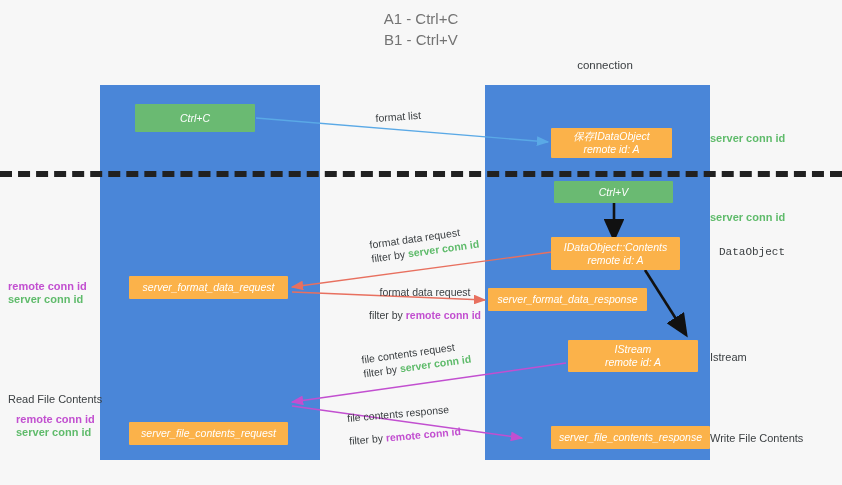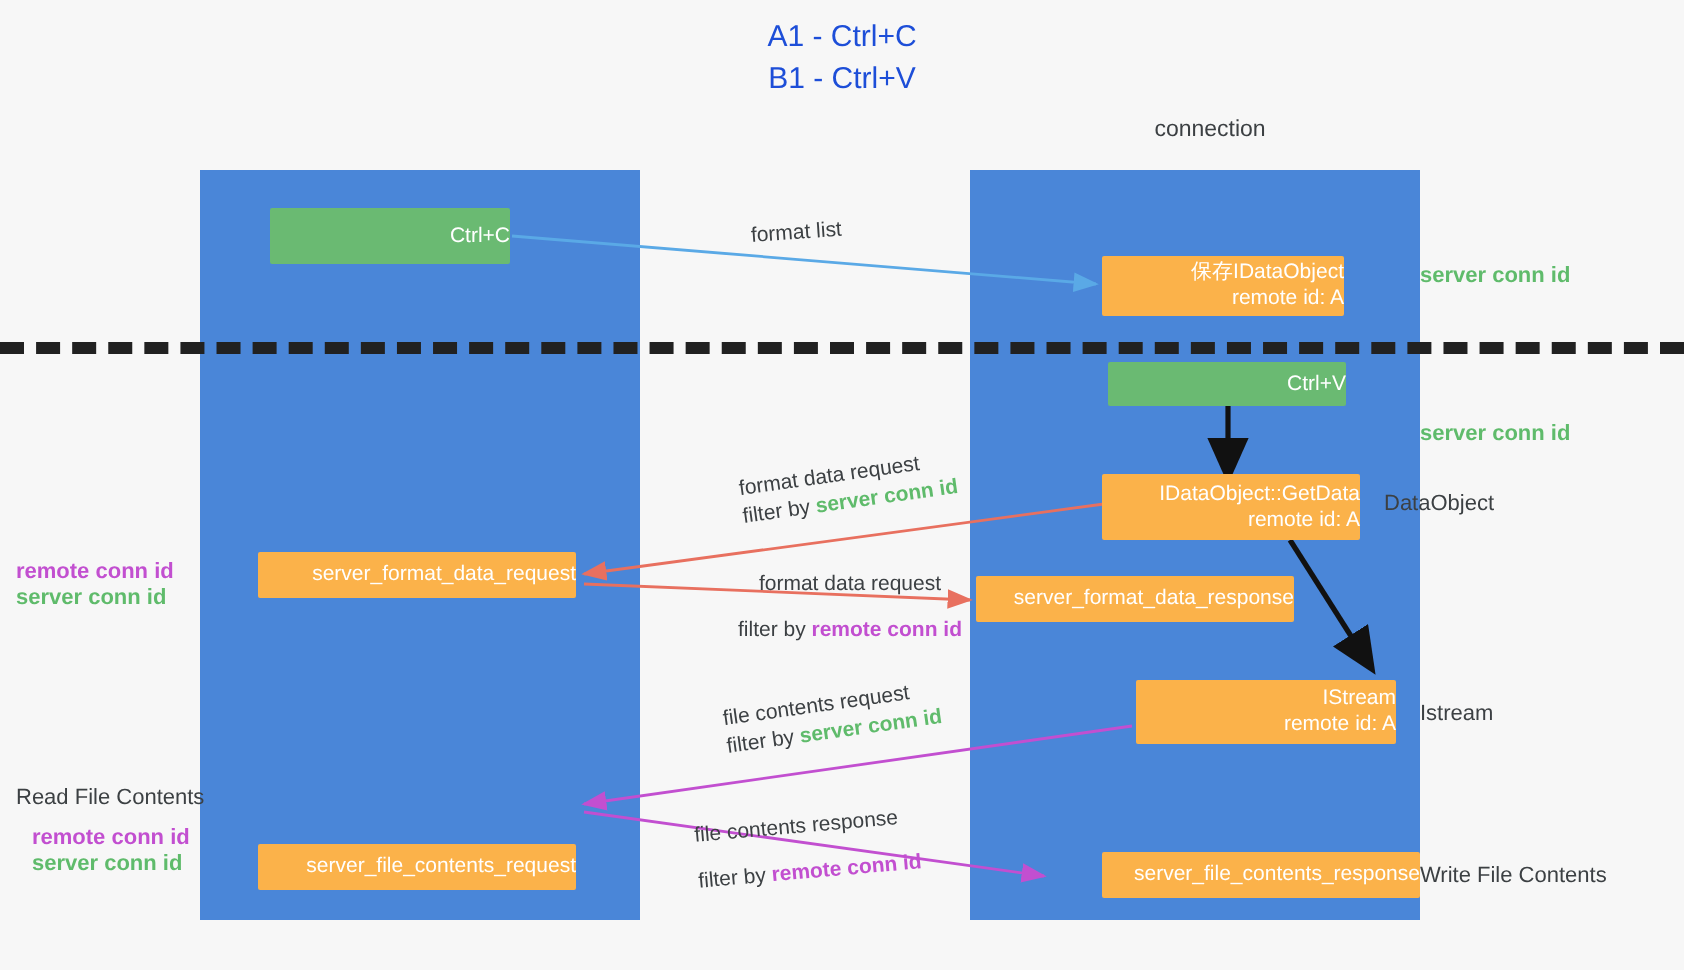--- a/index.html
+++ b/index.html
@@ -12,40 +12,41 @@
     color:#3c4043;
   }
   #stage{position:absolute;inset:0;}
   svg.layer{position:absolute;left:0;top:0;width:842px;height:485px;}
   .abs{position:absolute;}
 
   .title{
     left:0;top:8px;width:842px;
     text-align:center;
     font-size:15px;line-height:21px;
-    color:#1d4ed8;
+    color:#737373;
   }
 
   .colhead{
     text-align:center;font-size:11.5px;line-height:14px;color:#3c4043;
   }
 
   .lane{
     background:#4a86d8;
   }
 
   .node{
     position:absolute;
     box-sizing:border-box;
     display:flex;flex-direction:column;
-    align-items:flex-end;justify-content:center;
+    align-items:center;justify-content:center;
     color:#ffffff;
     font-size:10.5px;line-height:13px;
     text-align:center;
     border-radius:1px;
+    font-style:italic;
   }
   .node.green{background:#6aba72;}
   .node.orange{background:#fbb košice;}
   .node.orange{background:#fbb24a;}
 
   .sidelabel{font-size:11px;line-height:14px;color:#3c4043;}
   .green-txt{color:#5fbb6b;font-weight:bold;}
   .purple-txt{color:#c24fd0;font-weight:bold;}
 
   .annot{font-size:10.5px;line-height:14px;color:#3c4043;white-space:nowrap;}
@@ -115,21 +116,21 @@
   <div class="node orange" style="left:551px;top:128px;width:121px;height:30px;">
     <span>保存IDataObject</span>
     <span>remote id: A</span>
   </div>
 
   <div class="node green" style="left:554px;top:181px;width:119px;height:22px;">
     <span>Ctrl+V</span>
   </div>
 
   <div class="node orange" style="left:551px;top:237px;width:129px;height:33px;">
-    <span>IDataObject::GetData</span>
+    <span>IDataObject::Contents</span>
     <span>remote id: A</span>
   </div>
 
   <div class="node orange" style="left:488px;top:288px;width:159px;height:23px;">
     <span>server_format_data_response</span>
   </div>
 
   <div class="node orange" style="left:129px;top:276px;width:159px;height:23px;">
     <span>server_format_data_request</span>
   </div>
@@ -144,21 +145,21 @@
   </div>
 
   <div class="node orange" style="left:524px;top:426px;width:159px;height:23px;margin-left:27px;">
     <span>server_file_contents_response</span>
   </div>
 
   <div class="abs sidelabel green-txt" style="left:710px;top:131px;">server conn id</div>
 
   <div class="abs sidelabel green-txt" style="left:710px;top:210px;">server conn id</div>
 
-  <div class="abs sidelabel" style="left:692px;top:245px;">DataObject</div>
+  <div class="abs sidelabel" style="left:719px;top:245px;font-family:Liberation Mono, monospace;">DataObject</div>
 
   <div class="abs sidelabel" style="left:710px;top:350px;">Istream</div>
 
   <div class="abs sidelabel" style="left:710px;top:431px;">Write File Contents</div>
 
   <div class="abs sidelabel purple-txt" style="left:8px;top:279px;">remote conn id</div>
   <div class="abs sidelabel green-txt" style="left:8px;top:292px;">server conn id</div>
 
   <div class="abs sidelabel" style="left:8px;top:392px;">Read File Contents</div>
   <div class="abs sidelabel purple-txt" style="left:16px;top:412px;">remote conn id</div>

